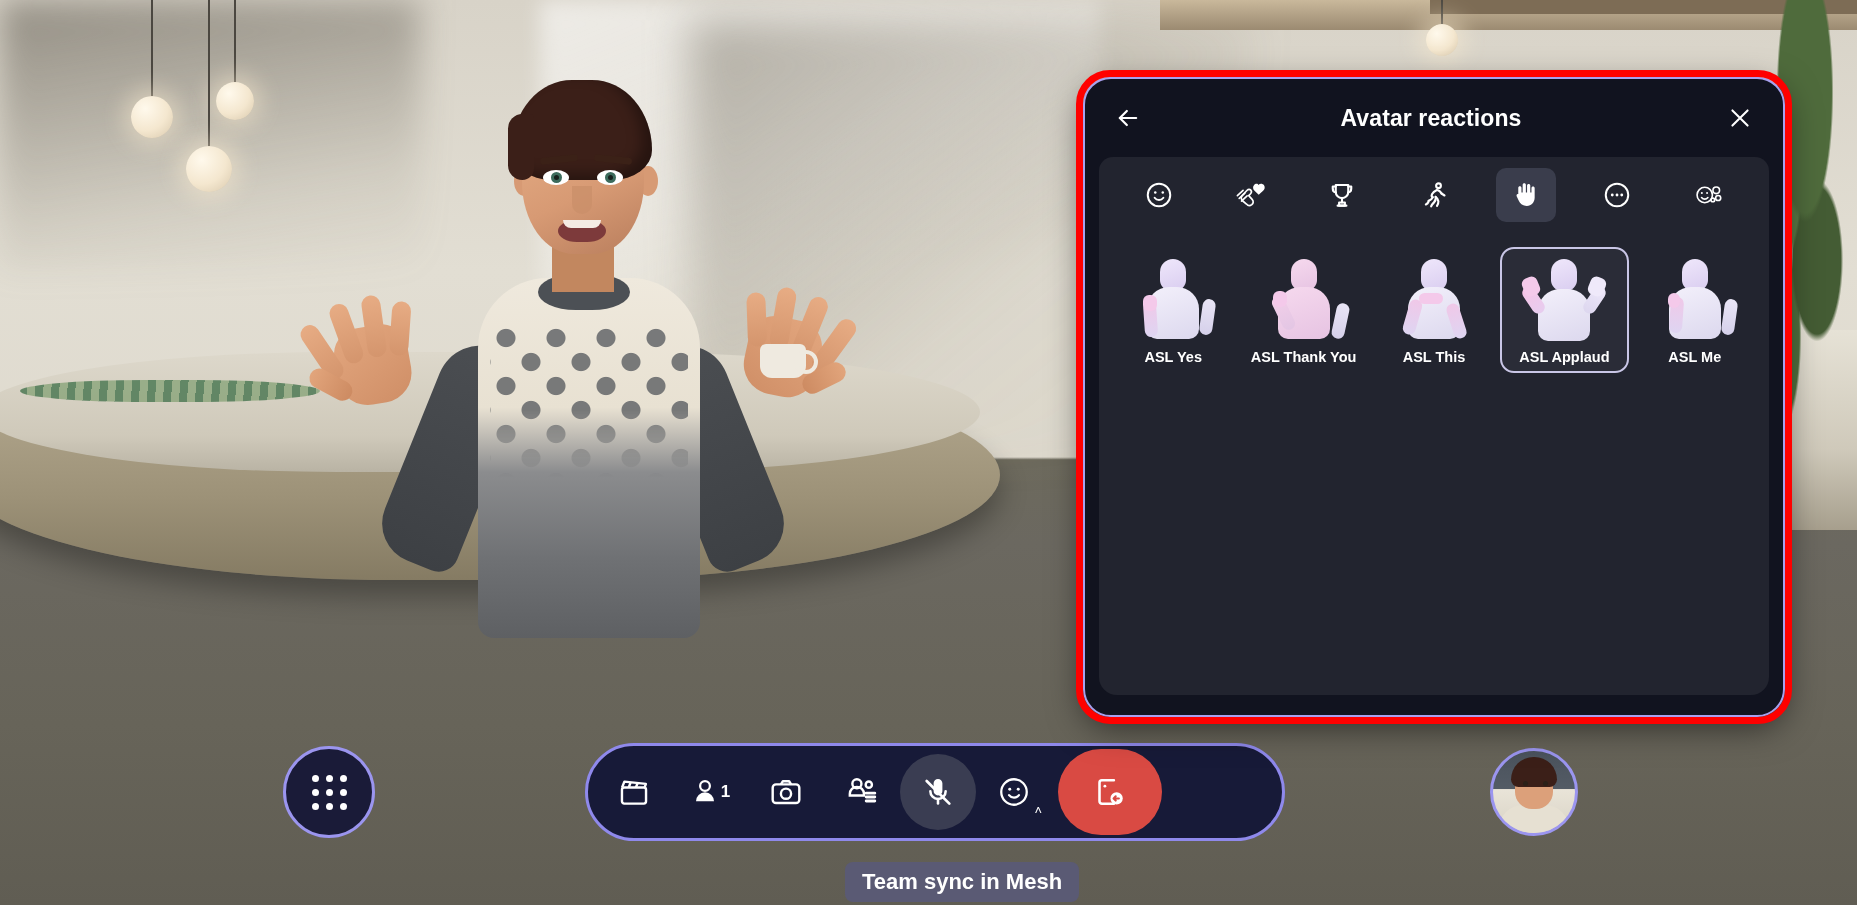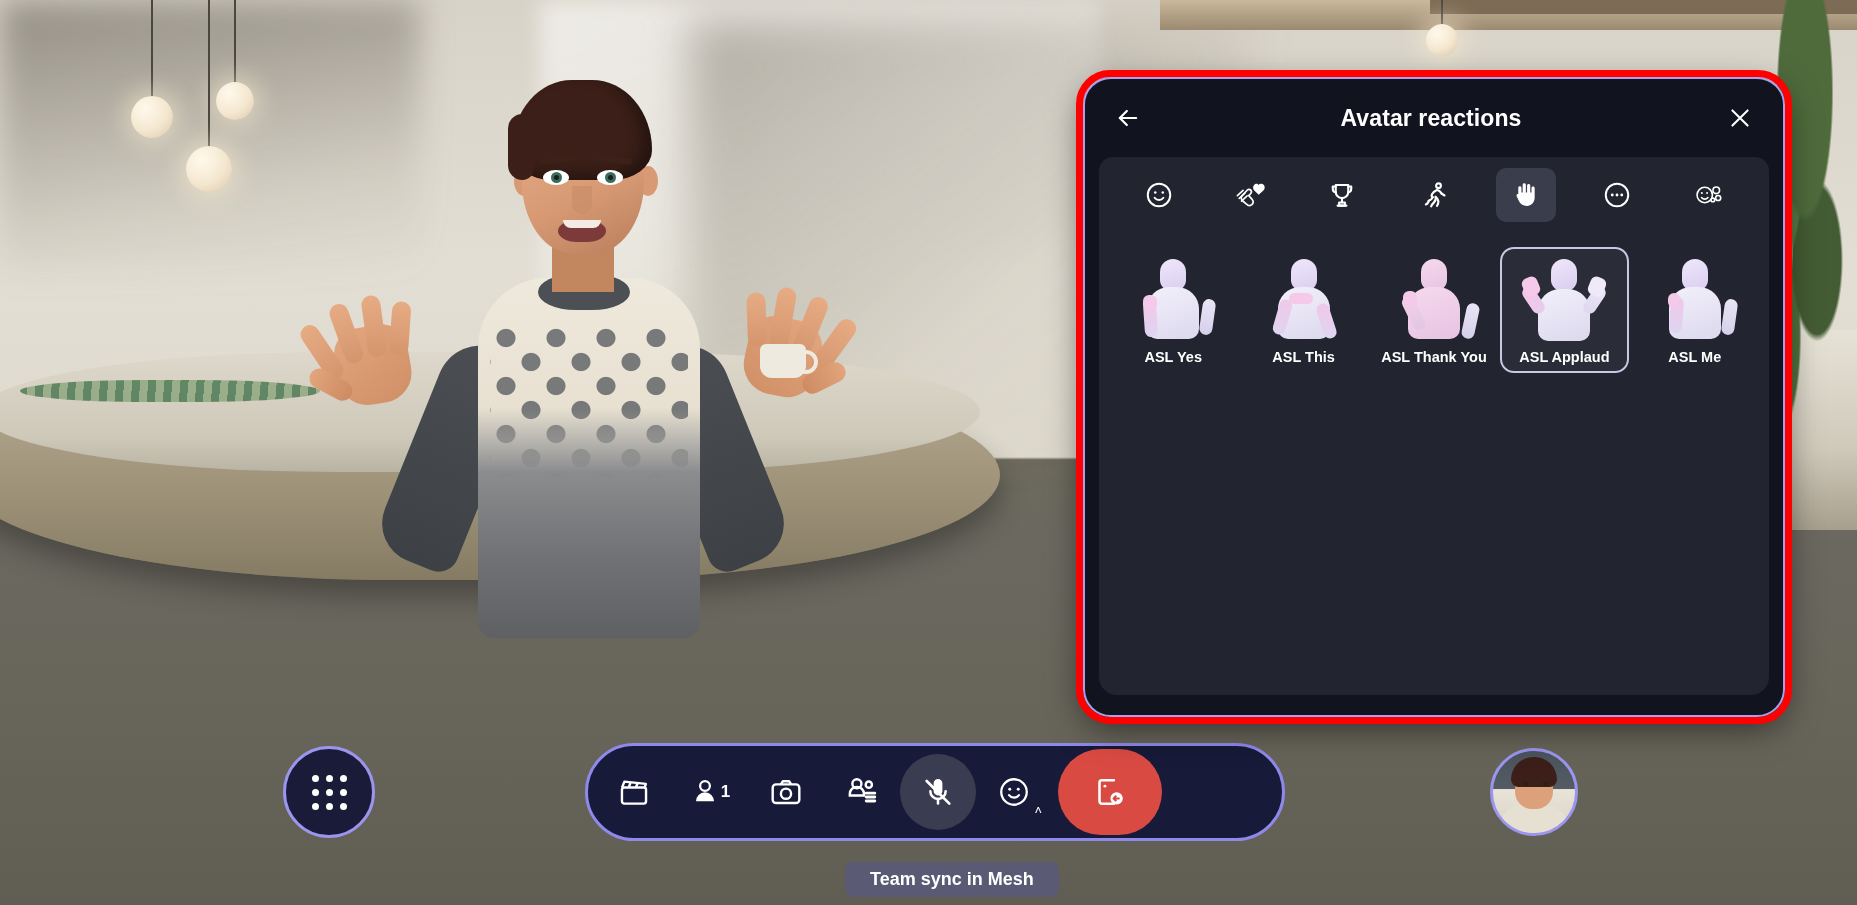--- a/index.html
+++ b/index.html
@@ -304,22 +304,22 @@
     background: #d94a43; width: 104px; height: 86px; border-radius: 43px;
     margin-left: 6px;
   }
   .tb-count { font-size: 17px; font-weight: bold; color:#fff; margin-left: 1px; }
   .caret-sm { position: absolute; right: 10px; bottom: 12px; font-size: 13px; color:#fff; }
 
   .tooltip {
     position: absolute; left: 845px; top: 862px;
     background: #5a5a74;
     color: #ffffff;
-    font-size: 18px; font-weight: bold;
-    padding: 7px 25px;
+    font-size: 22px; font-weight: bold;
+    padding: 7px 17px;
     border-radius: 8px;
     z-index: 22;
   }
 
   .self-view {
     position: absolute; left: 1490px; top: 748px;
     width: 88px; height: 88px; border-radius: 50%;
     border: 3px solid #9b95ef;
     overflow: hidden;
     background: linear-gradient(to bottom, #4a525c 0%, #535b65 46%, #e9e4d8 47%, #d8d2c4 100%);
@@ -506,38 +506,38 @@
             <div class="fg-body"></div>
             <div class="fg-arm" style="left:16px;top:48px;transform:rotate(-4deg);"></div>
             <div class="fg-hand" style="left:15px;top:42px;"></div>
             <div class="fg-arm rest"></div>
           </div>
           <div class="rxn-label">ASL Yes</div>
         </div>
 
         <div class="rxn">
           <div class="figure">
+            <div class="fg-head fg-pink"></div>
+            <div class="fg-body fg-pink"></div>
+            <div class="fg-arm" style="left:18px;top:42px;transform:rotate(-26deg);background:linear-gradient(to bottom,#f3cfe9,#e3c6e4);"></div>
+            <div class="fg-hand" style="left:14px;top:38px;"></div>
+            <div class="fg-arm rest" style="right:2px;top:50px;transform:rotate(12deg);"></div>
+          </div>
+          <div class="rxn-label">ASL Thank You</div>
+        </div>
+
+        <div class="rxn">
+          <div class="figure">
             <div class="fg-head"></div>
             <div class="fg-body"></div>
             <div class="fg-arm" style="left:17px;top:46px;transform:rotate(16deg);"></div>
             <div class="fg-hand" style="left:30px;top:40px;width:24px;height:11px;"></div>
             <div class="fg-arm" style="right:16px;top:50px;transform:rotate(-18deg);"></div>
           </div>
           <div class="rxn-label">ASL This</div>
-        </div>
-
-        <div class="rxn">
-          <div class="figure">
-            <div class="fg-head fg-pink"></div>
-            <div class="fg-body fg-pink"></div>
-            <div class="fg-arm" style="left:18px;top:42px;transform:rotate(-26deg);background:linear-gradient(to bottom,#f3cfe9,#e3c6e4);"></div>
-            <div class="fg-hand" style="left:14px;top:38px;"></div>
-            <div class="fg-arm rest" style="right:2px;top:50px;transform:rotate(12deg);"></div>
-          </div>
-          <div class="rxn-label">ASL Thank You</div>
         </div>
 
 
         <div class="rxn selected">
           <div class="figure">
             <div class="fg-head"></div>
             <div class="fg-body" style="top:36px;"></div>
             <div class="fg-arm" style="left:8px;top:32px;height:30px;transform:rotate(-34deg);background:linear-gradient(to bottom,#f6c3e6,#e7cdef);"></div>
             <div class="fg-hand" style="left:4px;top:24px;width:16px;height:19px;transform:rotate(-22deg);"></div>
             <div class="fg-arm" style="right:8px;top:32px;height:30px;transform:rotate(34deg);background:linear-gradient(to bottom,#eee8fa,#ddd7ef);"></div>

